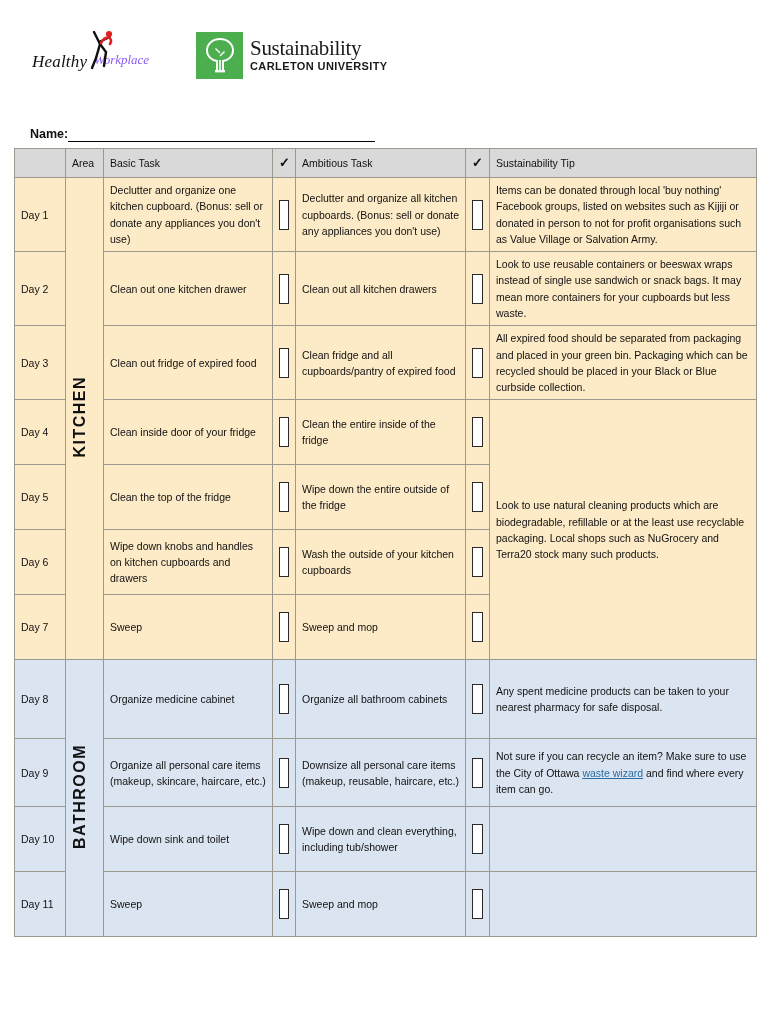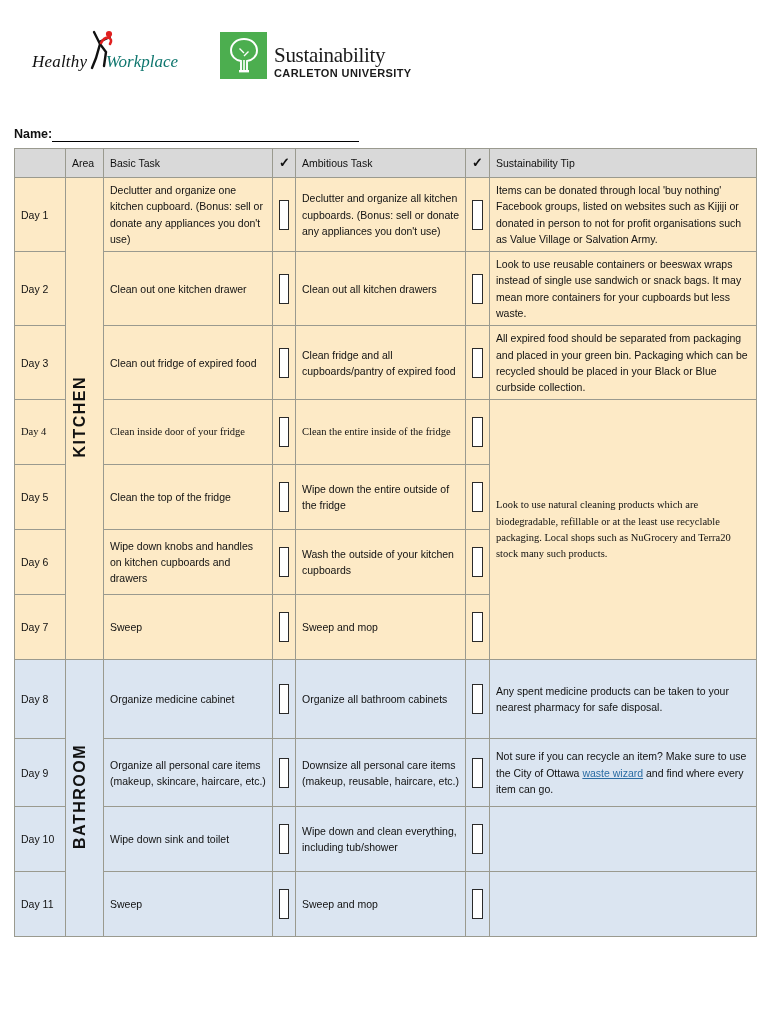--- a/index.html
+++ b/index.html
@@ -37,25 +37,25 @@
     left: 14px; top: 28px;
     font-family: "Liberation Serif", serif;
     font-style: italic;
     font-size: 17px;
     letter-spacing: .2px;
     color: #111;
     white-space: nowrap;
   }
   .logo-hw .hw-word2 {
     position: absolute;
-    left: 88px; top: 28px;
+    left: 76px; top: 28px;
     font-family: "Liberation Serif", serif;
     font-style: italic;
-    font-size: 17px;
-    color: #0f766e;
+    font-size: 13px;
+    color: #8b5cf6;
     white-space: nowrap;
   }
   .logo-hw .hw-figure {
     position: absolute;
     left: 72px; top: 4px;
     width: 26px; height: 44px;
   }
 
   .title-wrap {
     flex: 1 1 auto;
@@ -68,24 +68,23 @@
     font-weight: 400;
     color: #1a1a1a;
     letter-spacing: -0.2px;
     transform: scaleX(0.92);
     display: inline-block;
   }
 
   .logo-sus {
     flex: 0 0 auto;
     display: flex;
-    align-items: flex-end;
+    align-items: center;
     margin-right: 14px;
     background: #fff;
-    margin-left: 24px;
   }
   .sus-badge {
     width: 47px; height: 47px;
     background: #4CAE4F;
     display: flex; align-items: center; justify-content: center;
     flex: 0 0 auto;
   }
   .sus-text { margin-left: 7px; line-height: 1; }
   .sus-title {
     font-family: "Liberation Serif", serif;
@@ -101,21 +100,21 @@
     color: #1a1a1a;
     letter-spacing: .4px;
     display: block;
     margin-top: 2px;
   }
 
   
   .namebar {
     display: flex;
     align-items: flex-end;
-    padding: 0 14px;
+    padding: 0 30px;
     height: 28px;
     margin-top: 4px;
   }
   .field { display: flex; align-items: flex-end; }
   .field-label {
     font-size: 12.5px;
     font-weight: bold;
     color: #111;
     white-space: nowrap;
     padding-bottom: 1px;
@@ -307,21 +306,21 @@
             <td>Clean out fridge of expired food</td>
             <td class="chkcell">
               <span class="chkbox"></span>
             </td>
             <td>Clean fridge and all cupboards/pantry of expired food</td>
             <td class="chkcell">
               <span class="chkbox"></span>
             </td>
             <td class="tip">All expired food should be separated from packaging and placed in your green bin. Packaging which can be recycled should be placed in your Black or Blue curbside collection.</td>
           </tr>
-          <tr class="kitchen" style="height: 65px; font-family: Liberation Serif, serif;">
+          <tr class="kitchen" style="height: 65px;">
             <td class="day">Day 4</td>
             <td>Clean inside door of your fridge</td>
             <td class="chkcell">
               <span class="chkbox"></span>
             </td>
             <td>Clean the entire inside of the fridge</td>
             <td class="chkcell">
               <span class="chkbox"></span>
             </td>
             <td class="tip" rowspan="4">Look to use natural cleaning products which are biodegradable, refillable or at the least use recyclable packaging. Local shops such as NuGrocery and Terra20 stock many such products.</td>

